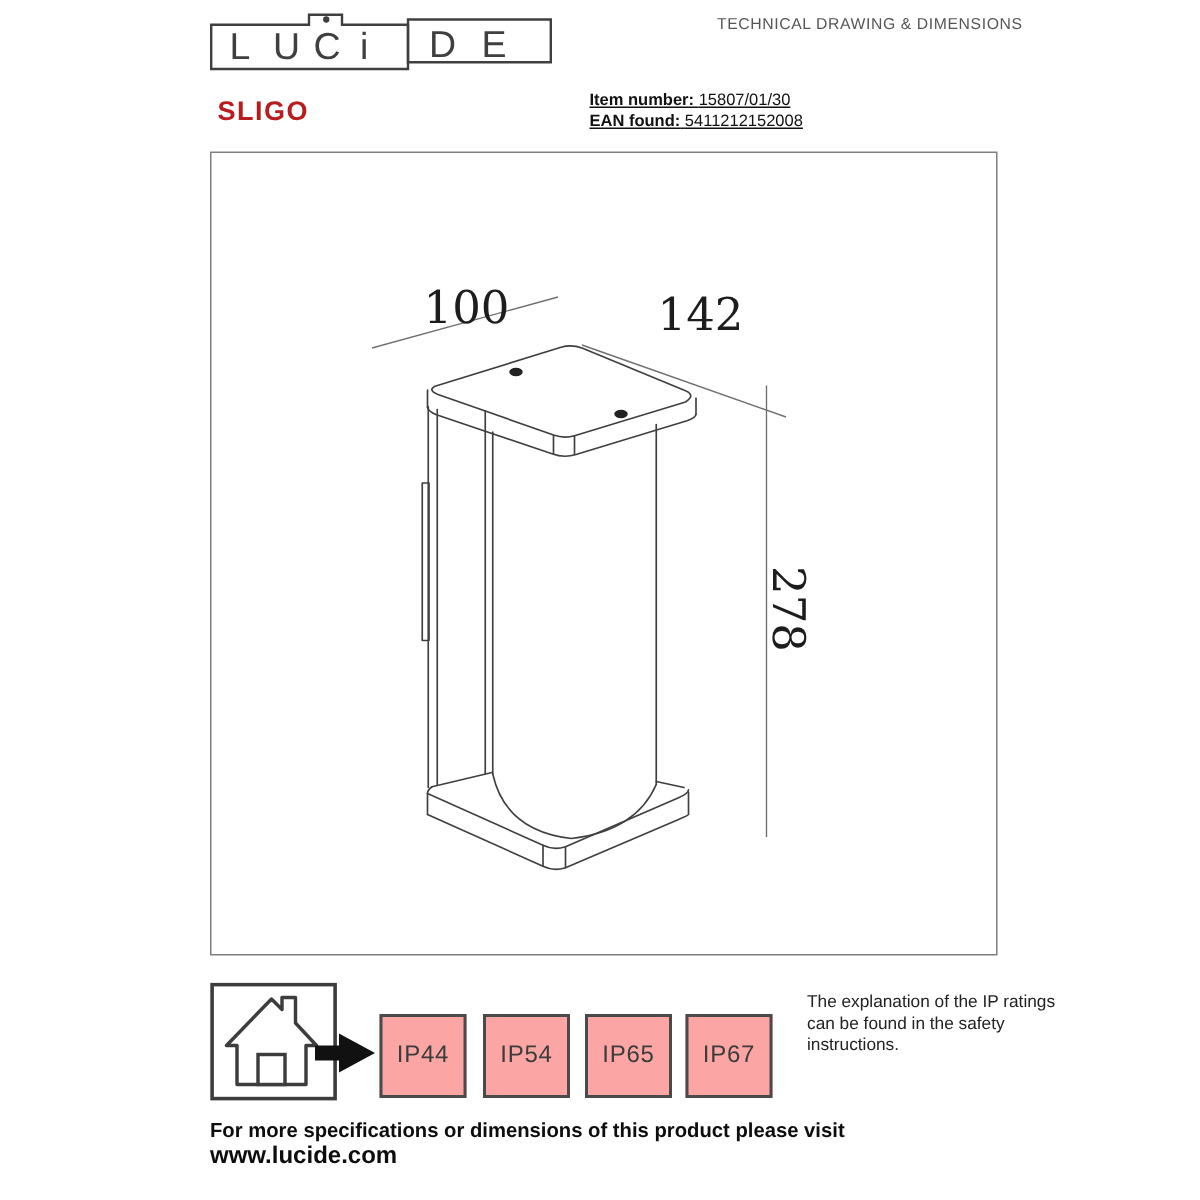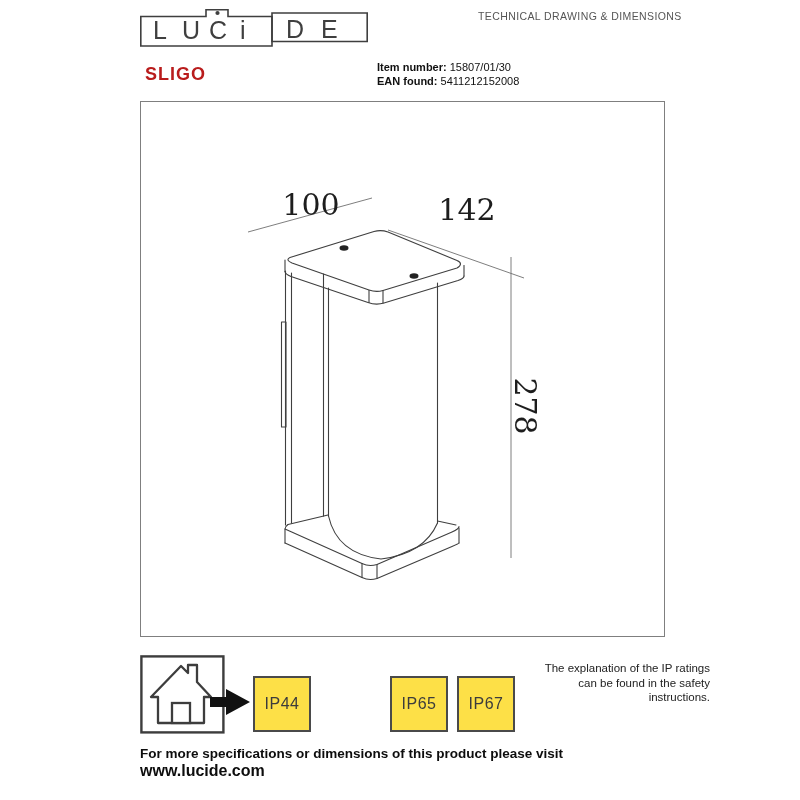--- a/index.html
+++ b/index.html
@@ -3,37 +3,37 @@
 <meta charset="utf-8">
 <style>
   html,body{margin:0;padding:0;background:#ffffff;}
   body{font-family:"Liberation Sans", sans-serif;color:#222;}
   .page{position:relative;width:800px;height:800px;background:#fff;overflow:hidden;}
 
   
   .logo-svg{position:absolute;left:140px;top:8px;}
   .product-name{position:absolute;left:145px;top:64px;font-size:18px;font-weight:bold;letter-spacing:1px;color:#b91c1c;}
   .doc-title{position:absolute;left:478px;top:10px;font-size:10.5px;letter-spacing:0.4px;color:#555;}
-  .meta{position:absolute;left:377px;top:60px;font-size:11px;line-height:14px;color:#111;}
+  .meta{position:absolute;left:393px;top:60px;font-size:11px;line-height:14px;color:#111;text-decoration:underline;}
   .meta b{font-weight:bold;}
 
   
   .drawing-frame{position:absolute;left:140px;top:101px;width:523px;height:534px;border:1.5px solid #7f7f7f;}
   .drawing-frame svg{display:block;}
   .lamp{fill:none;stroke:#3f3f3f;stroke-width:1.1;stroke-linejoin:round;stroke-linecap:round;}
   .dim{fill:none;stroke:#6f6f6f;stroke-width:0.9;}
   .dim-text{font-family:"DejaVu Serif", serif;font-size:30px;fill:#1d1d1d;}
 
   
   .house-svg{position:absolute;left:140px;top:655px;}
   .arrow-svg{position:absolute;left:210px;top:688px;}
   .ip-box{position:absolute;top:676px;width:54px;height:52px;border:2px solid #4a4a4a;
           display:flex;align-items:center;justify-content:center;
-          font-size:16px;letter-spacing:0.5px;color:#3c3c3c;background:#fde047;}
-  .ip-note{position:absolute;left:538px;top:661px;width:172px;font-size:11.5px;line-height:14.5px;color:#222;text-align:right;}
+          font-size:16px;letter-spacing:0.5px;color:#3c3c3c;background:#fca5a5;}
+  .ip-note{position:absolute;left:538px;top:661px;width:172px;font-size:11.5px;line-height:14.5px;color:#222;}
 
   
   .bottom-note{position:absolute;left:140px;top:746px;font-size:13.5px;font-weight:bold;color:#0d0d0d;}
   .website{position:absolute;left:140px;top:762px;font-size:16px;font-weight:bold;color:#0d0d0d;}
 </style>
 </head>
 <body>
 
 <div class="page">
 
@@ -126,20 +126,23 @@
     <rect x="32" y="48" width="18" height="20" fill="#fff" stroke="#3d3d3d" stroke-width="2.3"></rect>
   </svg>
 
   <svg class="arrow-svg" width="42" height="28" viewBox="0 0 42 28">
     <polygon points="0,9 16,9 16,1 40,14 16,27 16,19 0,19" fill="#111"></polygon>
   </svg>
 
   <div class="ip-box" style="left:253px">
     <span>IP44</span>
   </div>
+  <div class="ip-box" style="left:322px">
+    <span>IP54</span>
+  </div>
   <div class="ip-box" style="left:390px">
     <span>IP65</span>
   </div>
   <div class="ip-box" style="left:457px">
     <span>IP67</span>
   </div>
 
   <div class="ip-note">The explanation of the IP ratings can be found in the safety instructions.</div>
 
   <div class="bottom-note">For more specifications or dimensions of this product please visit</div>

